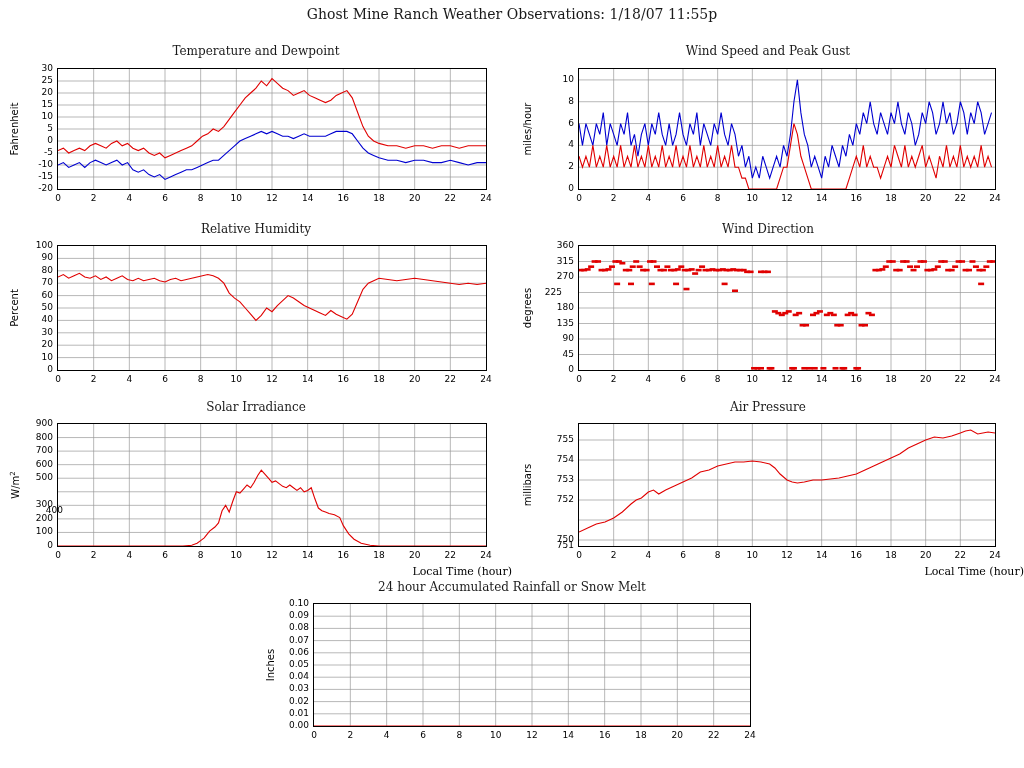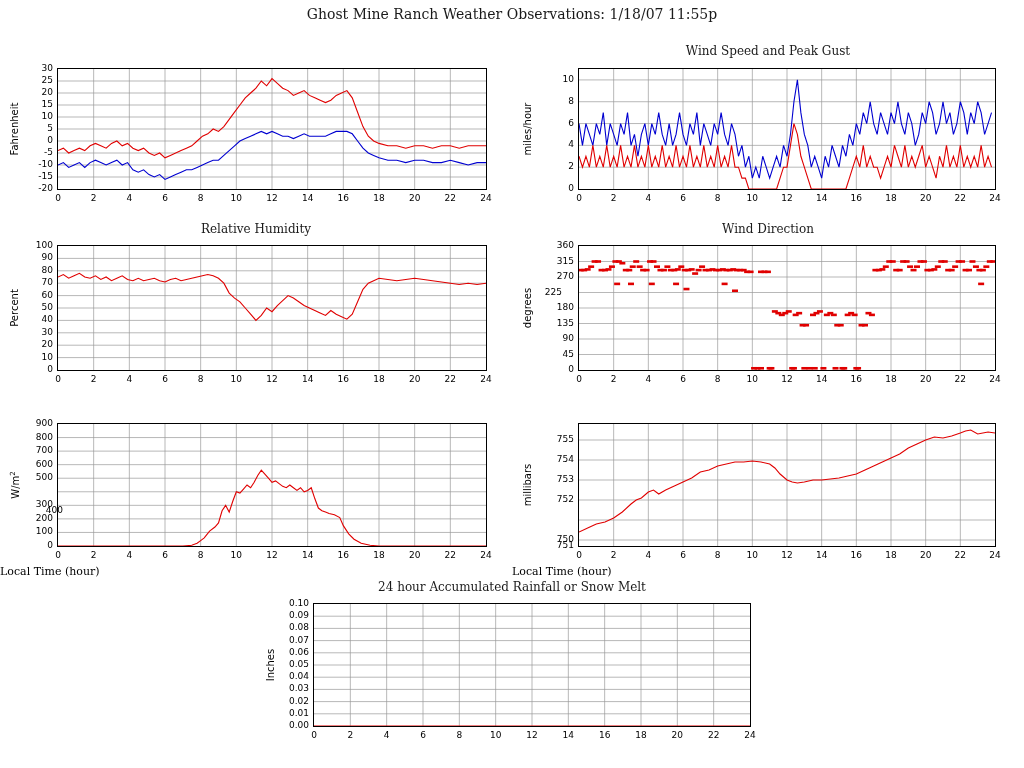--- a/index.html
+++ b/index.html
@@ -68,54 +68,57 @@
     position: absolute;
     font-size: 9px;
     text-align: center;
     white-space: nowrap;
     line-height: 9px;
   }
   .xlabel {
     position: absolute;
     font-size: 11px;
     font-family: "DejaVu Serif", serif;
-    text-align: left;
+    text-align: right;
     width: 100%;
   }
   .sup {
     font-size: 7px;
     vertical-align: super;
   }
 </style>
 </head>
 <body>
 
 <div id="page-title">Ghost Mine Ranch Weather Observations: 1/18/07 11:55p</div>
 
 <div class="panel" style="left:0px; top:44px; width:512px; height:175px;">
+  <div class="panel-title">Temperature and Dewpoint</div>
   <div class="plot-wrap" style="left:0;top:0;width:512px;height:175px;"></div>
 </div>
 
 <div class="panel" style="left:512px; top:44px; width:512px; height:175px;">
   <div class="panel-title">Wind Speed and Peak Gust</div>
 </div>
 
 <div class="panel" style="left:0px; top:222px; width:512px; height:175px;">
   <div class="panel-title">Relative Humidity</div>
 </div>
 
 <div class="panel" style="left:512px; top:222px; width:512px; height:175px;">
   <div class="panel-title">Wind Direction</div>
 </div>
 
 <div class="panel" style="left:0px; top:400px; width:512px; height:190px;">
+  <div class="panel-title">Solar Irradiance</div>
   <div class="xlabel" style="top:165px; left:0;">Local Time (hour)</div>
 </div>
 
 <div class="panel" style="left:512px; top:400px; width:512px; height:190px;">
+  <div class="panel-title">Air Pressure</div>
   <div class="xlabel" style="top:165px; left:0;">Local Time (hour)</div>
 </div>
 
 <div class="panel" style="left:256px; top:580px; width:512px; height:180px;">
   <div class="panel-title">24 hour Accumulated Rainfall or Snow Melt</div>
 </div>
 
 <div id="plot-layer">
     <div class="plot-box" style="left: 57px; top: 68px; width: 430px; height: 122px;">
       <svg width="428" height="120">

